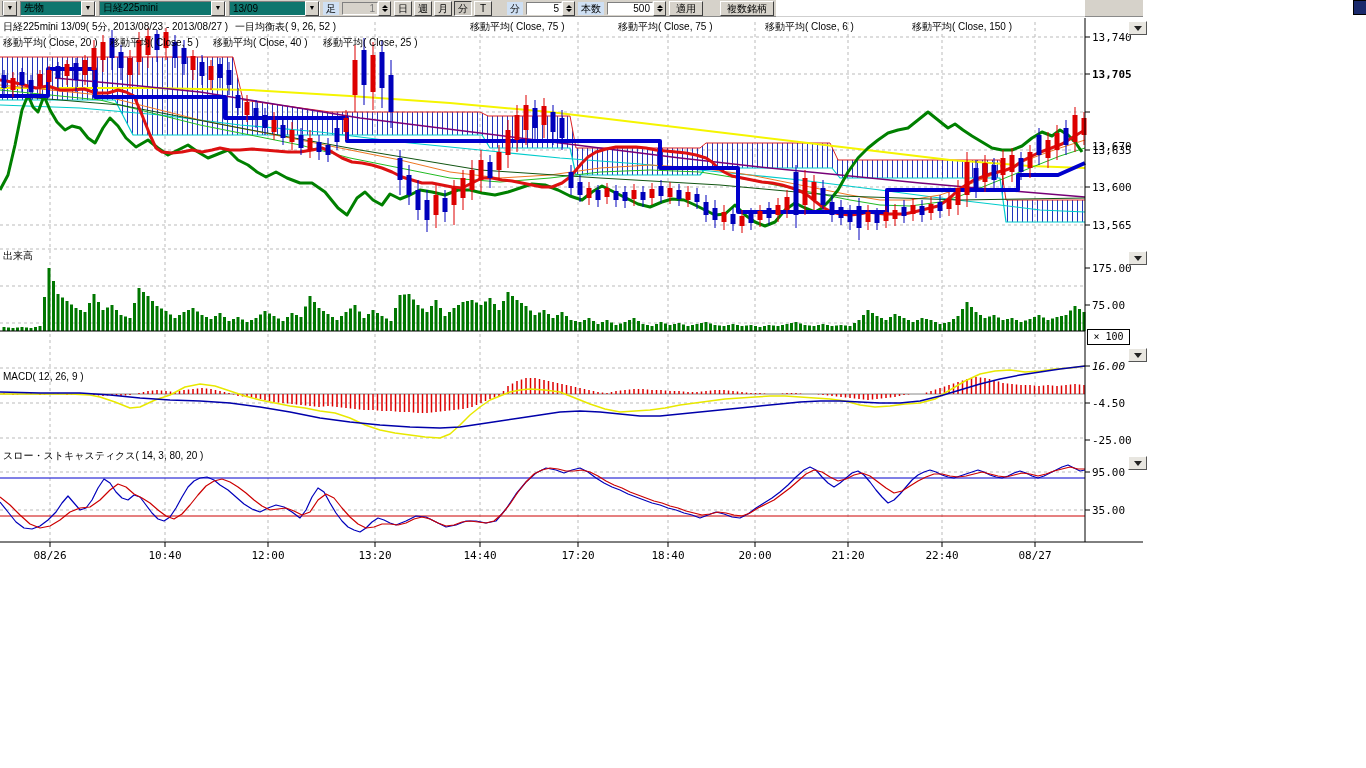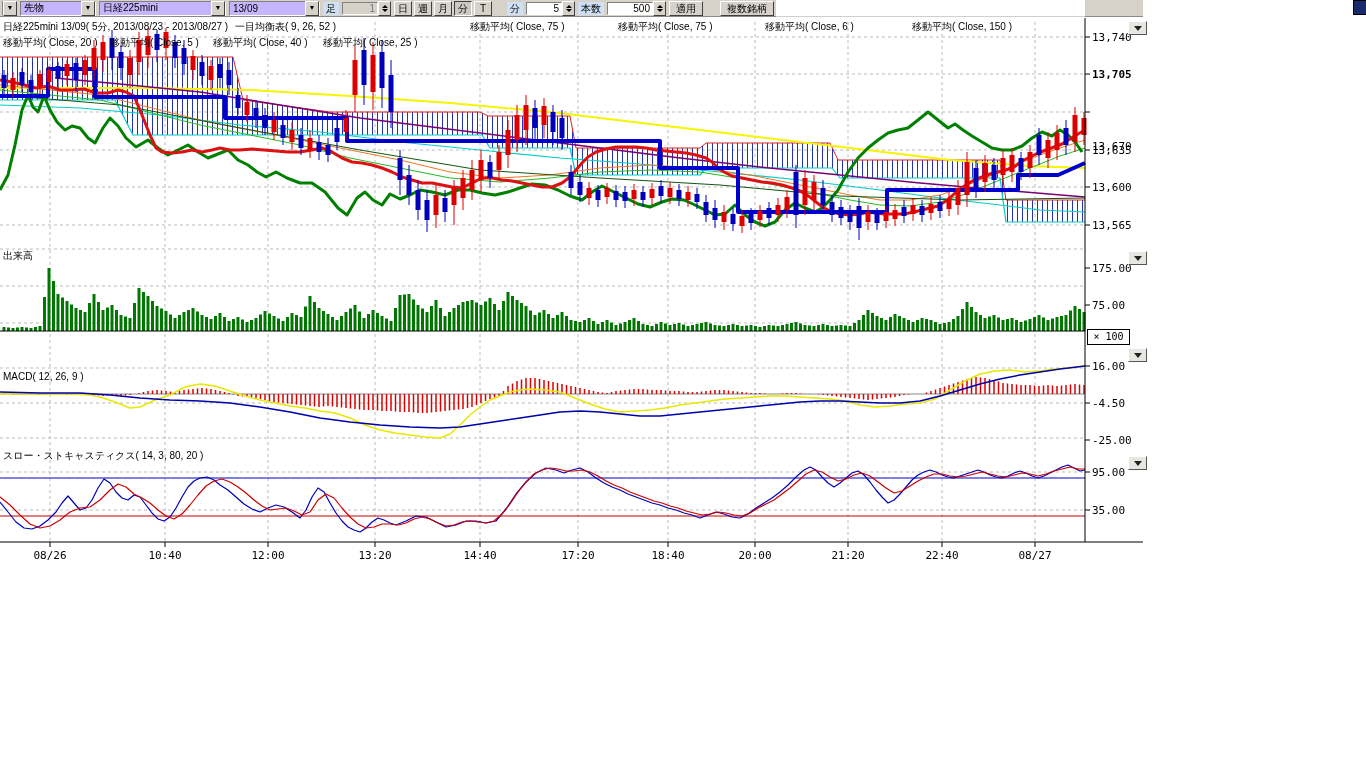--- a/index.html
+++ b/index.html
@@ -4,21 +4,21 @@
 <style>
   html,body{margin:0;padding:0;background:#ffffff;width:1366px;height:768px;overflow:hidden;
     font-family:"Liberation Sans",sans-serif;}
   #app{position:absolute;left:0;top:0;width:1143px;height:560px;background:#fff;}
   
   #toolbar{position:absolute;left:0;top:0;width:1143px;height:17px;display:flex;align-items:stretch;}
   .tb-main{background:#d6d2ca;border-bottom:1px solid #8a8a8a;display:flex;align-items:center;
     padding:0 2px;gap:3px;height:16px;flex:0 0 auto;}
   .tb-fill{flex:1 1 auto;background:#ffffff;border-bottom:1px solid #cfcfcf;}
   .tb-corner{flex:0 0 58px;background:#d6d2ca;border-bottom:1px solid #8a8a8a;}
-  .combo{display:flex;align-items:center;background:#c4b5fd;border:1px solid;border-color:#808080 #fff #fff #808080;
+  .combo{display:flex;align-items:center;background:#0f766e;border:1px solid;border-color:#808080 #fff #fff #808080;
     height:13px;font-size:10px;}
   .combo .ctext{padding:0 3px;white-space:nowrap;overflow:hidden;flex:1 1 auto;color:#000;}
   .arrowbtn{width:12px;height:13px;background:#d6d2ca;border:1px solid;border-color:#fff #404040 #404040 #fff;
     font-size:7px;line-height:11px;text-align:center;color:#000;flex:0 0 auto;}
   .lbl-blue{background:#cfe0f4;color:#000;font-size:10px;padding:1px 3px;height:11px;line-height:11px;}
   .spinbox{display:flex;align-items:center;height:13px;}
   .spinval{width:30px;height:11px;background:#fff;border:1px solid;border-color:#808080 #fff #fff #808080;
     font-size:10px;text-align:right;padding:0 2px;line-height:11px;}
   .spinval.disabled{background:#d6d2ca;color:#777;}
   .spinbtn{width:11px;height:13px;background:#d6d2ca;border:1px solid;border-color:#fff #404040 #404040 #fff;
@@ -926,21 +926,21 @@
     <div id="multbox" style="left:1087px;top:312px;width:41px;height:14px">× 100</div>
     <div id="axis-labels">
         <span class="axis-num" style="left: 1092px; top: 14px;">13,740</span>
         <span class="axis-num" style="left: 1092px; top: 51px; font-weight: bold;">13,705</span>
         <span class="axis-num" style="left: 1092px; top: 89px; margin-top: 34px;">13,670</span>
         <span class="axis-num" style="left: 1092px; top: 127px;">13,635</span>
         <span class="axis-num" style="left: 1092px; top: 164px;">13,600</span>
         <span class="axis-num" style="left: 1092px; top: 202px;">13,565</span>
         <span class="axis-num" style="left: 1092px; top: 245px;">175.00</span>
         <span class="axis-num" style="left: 1092px; top: 282px;">75.00</span>
-        <span class="axis-num" style="left: 1092px; top: 343px;">16.00</span>
+        <span class="axis-num" style="left: 1092px; top: 343px; font-style: italic;">16.00</span>
         <span class="axis-num" style="left: 1092px; top: 380px;">-4.50</span>
         <span class="axis-num" style="left: 1092px; top: 417px;">-25.00</span>
         <span class="axis-num" style="left: 1092px; top: 449px;">95.00</span>
         <span class="axis-num" style="left: 1092px; top: 487px;">35.00</span>
         <span class="xlab" style="left: 50px; top: 532px;">08/26</span>
         <span class="xlab" style="left: 165px; top: 532px;">10:40</span>
         <span class="xlab" style="left: 268px; top: 532px;">12:00</span>
         <span class="xlab" style="left: 375px; top: 532px;">13:20</span>
         <span class="xlab" style="left: 480px; top: 532px;">14:40</span>
         <span class="xlab" style="left: 578px; top: 532px;">17:20</span>

